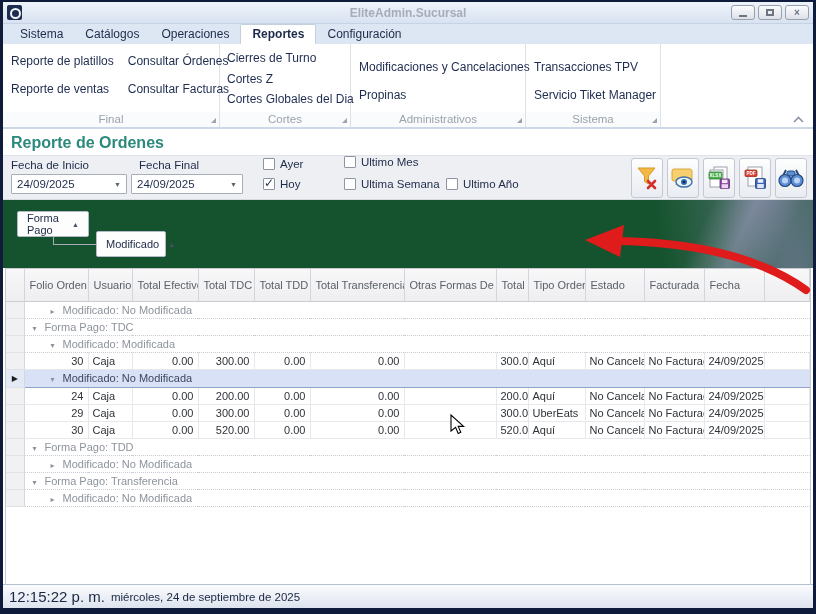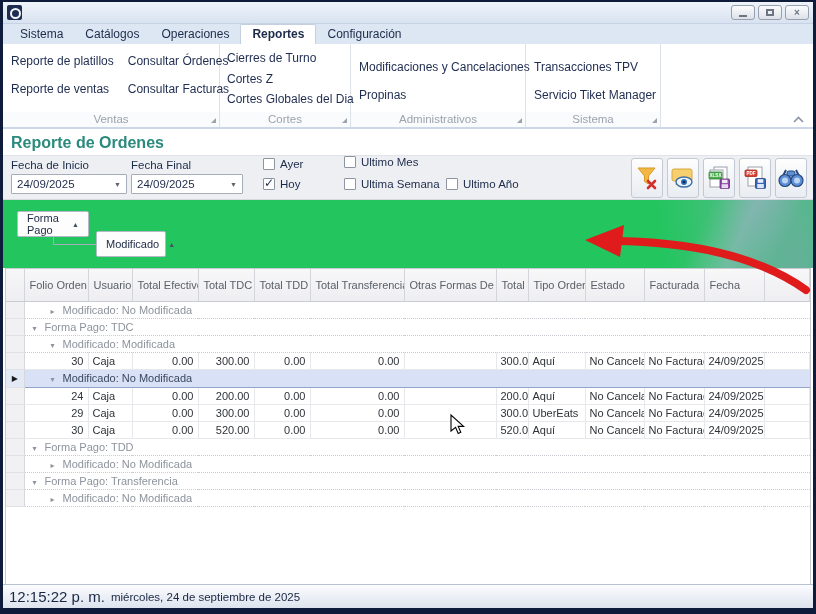--- a/index.html
+++ b/index.html
@@ -84,21 +84,21 @@
   .cbox { width:12px; height:12px; background:#fff; border:1px solid #8d95a3; border-radius:1px; position:relative; flex:0 0 12px; }
   .cbox .check { position:absolute; left:0px; top:-3px; font-size:12px; font-weight:bold; color:#22314f; }
 
   .tool-btns { position:absolute; right:6px; top:2px; display:flex; gap:4px; }
   .tool-btn {
     width:32px; height:40px; border:1px solid #c2c9d4; border-radius:3px;
     background:linear-gradient(#fefefe,#e9ecf1);
     display:flex; align-items:center; justify-content:center;
   }
 
-  .group-panel { height:69px; flex:0 0 69px; background:#22c55e; border-top:1px solid #d6d9df; position:relative; overflow:hidden; }
+  .group-panel { height:69px; flex:0 0 69px; background:#14532d; border-top:1px solid #d6d9df; position:relative; overflow:hidden; }
   .swirl { position:absolute; right:0; top:0; width:260px; height:100%;
     background:
       radial-gradient(120px 260px at 95% 120%, rgba(176,146,222,.38), rgba(176,146,222,0) 70%),
       radial-gradient(150px 300px at 80% -30%, rgba(196,172,233,.33), rgba(196,172,233,0) 72%),
       linear-gradient(115deg, rgba(210,192,238,0) 55%, rgba(205,185,236,.35) 70%, rgba(210,192,238,0) 86%);
   }
   .gbtn {
     position:absolute; height:26px; background:#fdfdfe; border:1px solid #b4bac5; border-radius:2px;
     font-size:11px; color:#222e48; display:flex; align-items:center; gap:9px; padding:0 9px;
   }
@@ -139,20 +139,21 @@
   .overlay { position:absolute; left:0; top:0; width:816px; height:614px; pointer-events:none; z-index:50; }
 </style>
 </head>
 <body>
 
 <div class="screen">
 <div class="window">
 
   <div class="titlebar">
     <div class="app-icon"></div>
+    <div class="title-text">EliteAdmin.Sucursal</div>
     <div class="win-controls">
       <div class="win-btn">
             <span class="glyph-min"></span>
           </div>
       <div class="win-btn">
             <span class="glyph-max"></span>
           </div>
       <div class="win-btn">
             <span>×</span>
           </div>
@@ -168,21 +169,21 @@
   </div>
 
   <div class="ribbon">
     <div class="rgroup g-ventas">
       <div class="rgroup-items">
         <span class="ritem">Reporte de platillos</span>
         <span class="ritem">Consultar Órdenes</span>
         <span class="ritem">Reporte de ventas</span>
         <span class="ritem">Consultar Facturas</span>
       </div>
-      <div class="rgroup-caption">Ventas</div>
+      <div class="rgroup-caption">Final</div>
       <div class="launcher"></div>
     </div>
     <div class="rgroup g-cortes">
       <div class="rgroup-items">
         <div class="ritem">Cierres de Turno</div>
         <div class="ritem">Cortes Z</div>
         <div class="ritem">Cortes Globales del Dia</div>
       </div>
       <div class="rgroup-caption">Cortes</div>
       <div class="launcher"></div>
@@ -212,21 +213,21 @@
 
   <div class="content">
     <div class="page-title">Reporte de Ordenes</div>
 
     <div class="filter-panel">
       <div class="flabel" style="left:8px; top:3px;">Fecha de Inicio</div>
       <div class="combo" style="left:8px; top:18px; width:116px;">
         <span>24/09/2025</span>
         <span class="arrow">▼</span>
       </div>
-      <div class="flabel" style="left:128px; top:3px;">Fecha Final</div>
+      <div class="flabel" style="left:136px; top:3px;">Fecha Final</div>
       <div class="combo" style="left:128px; top:18px; width:112px;">
         <span>24/09/2025</span>
         <span class="arrow">▼</span>
       </div>
 
       <div class="checkbox-row" style="left:260px; top:2px;">
         <span class="cbox"></span>
         <span>Ayer</span>
       </div>
       <div class="checkbox-row" style="left:260px; top:22px;">

